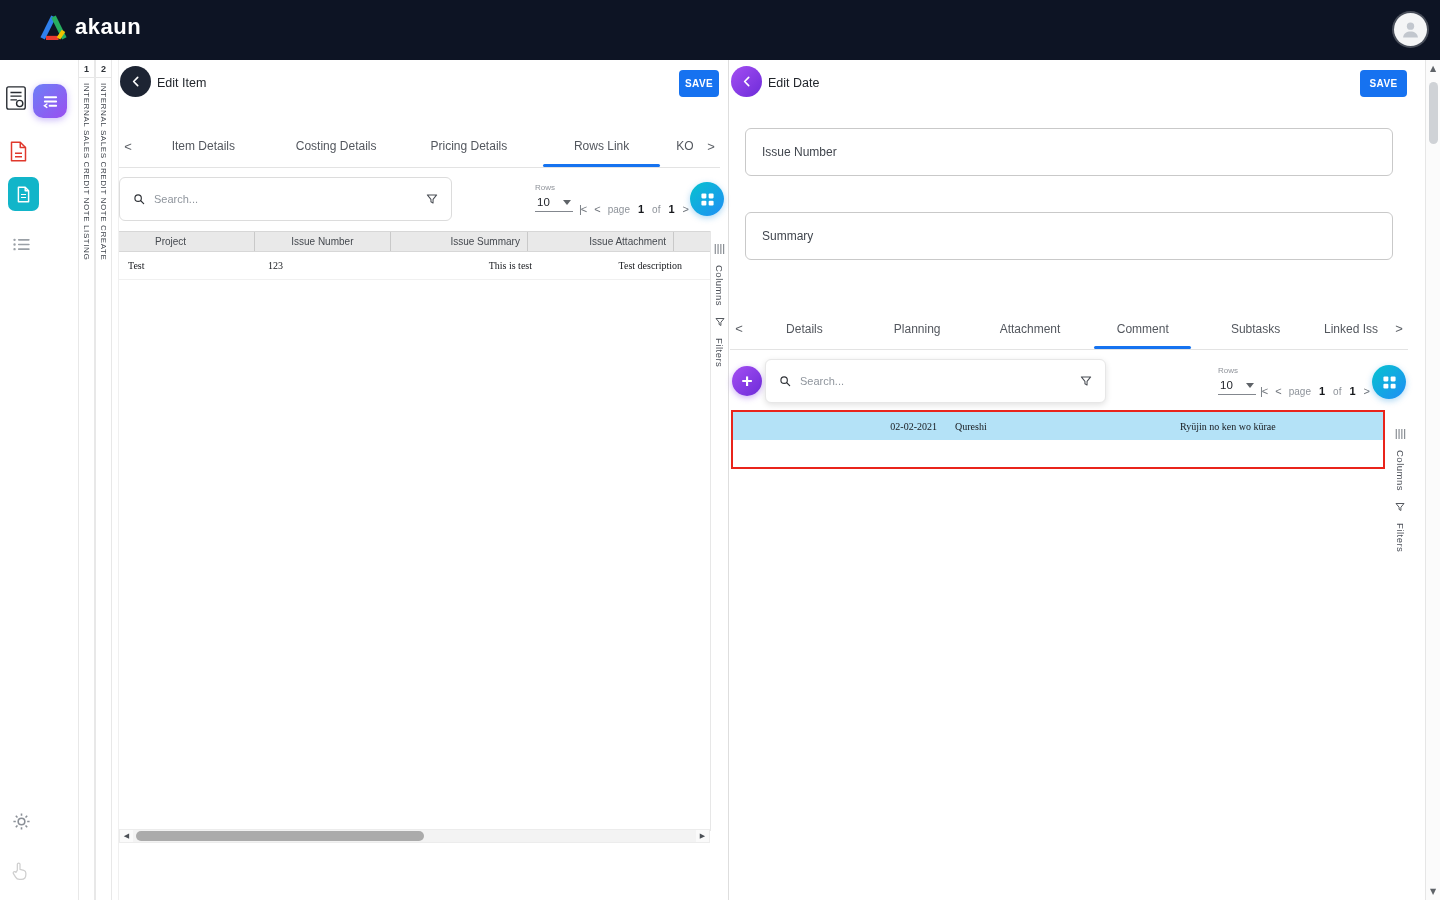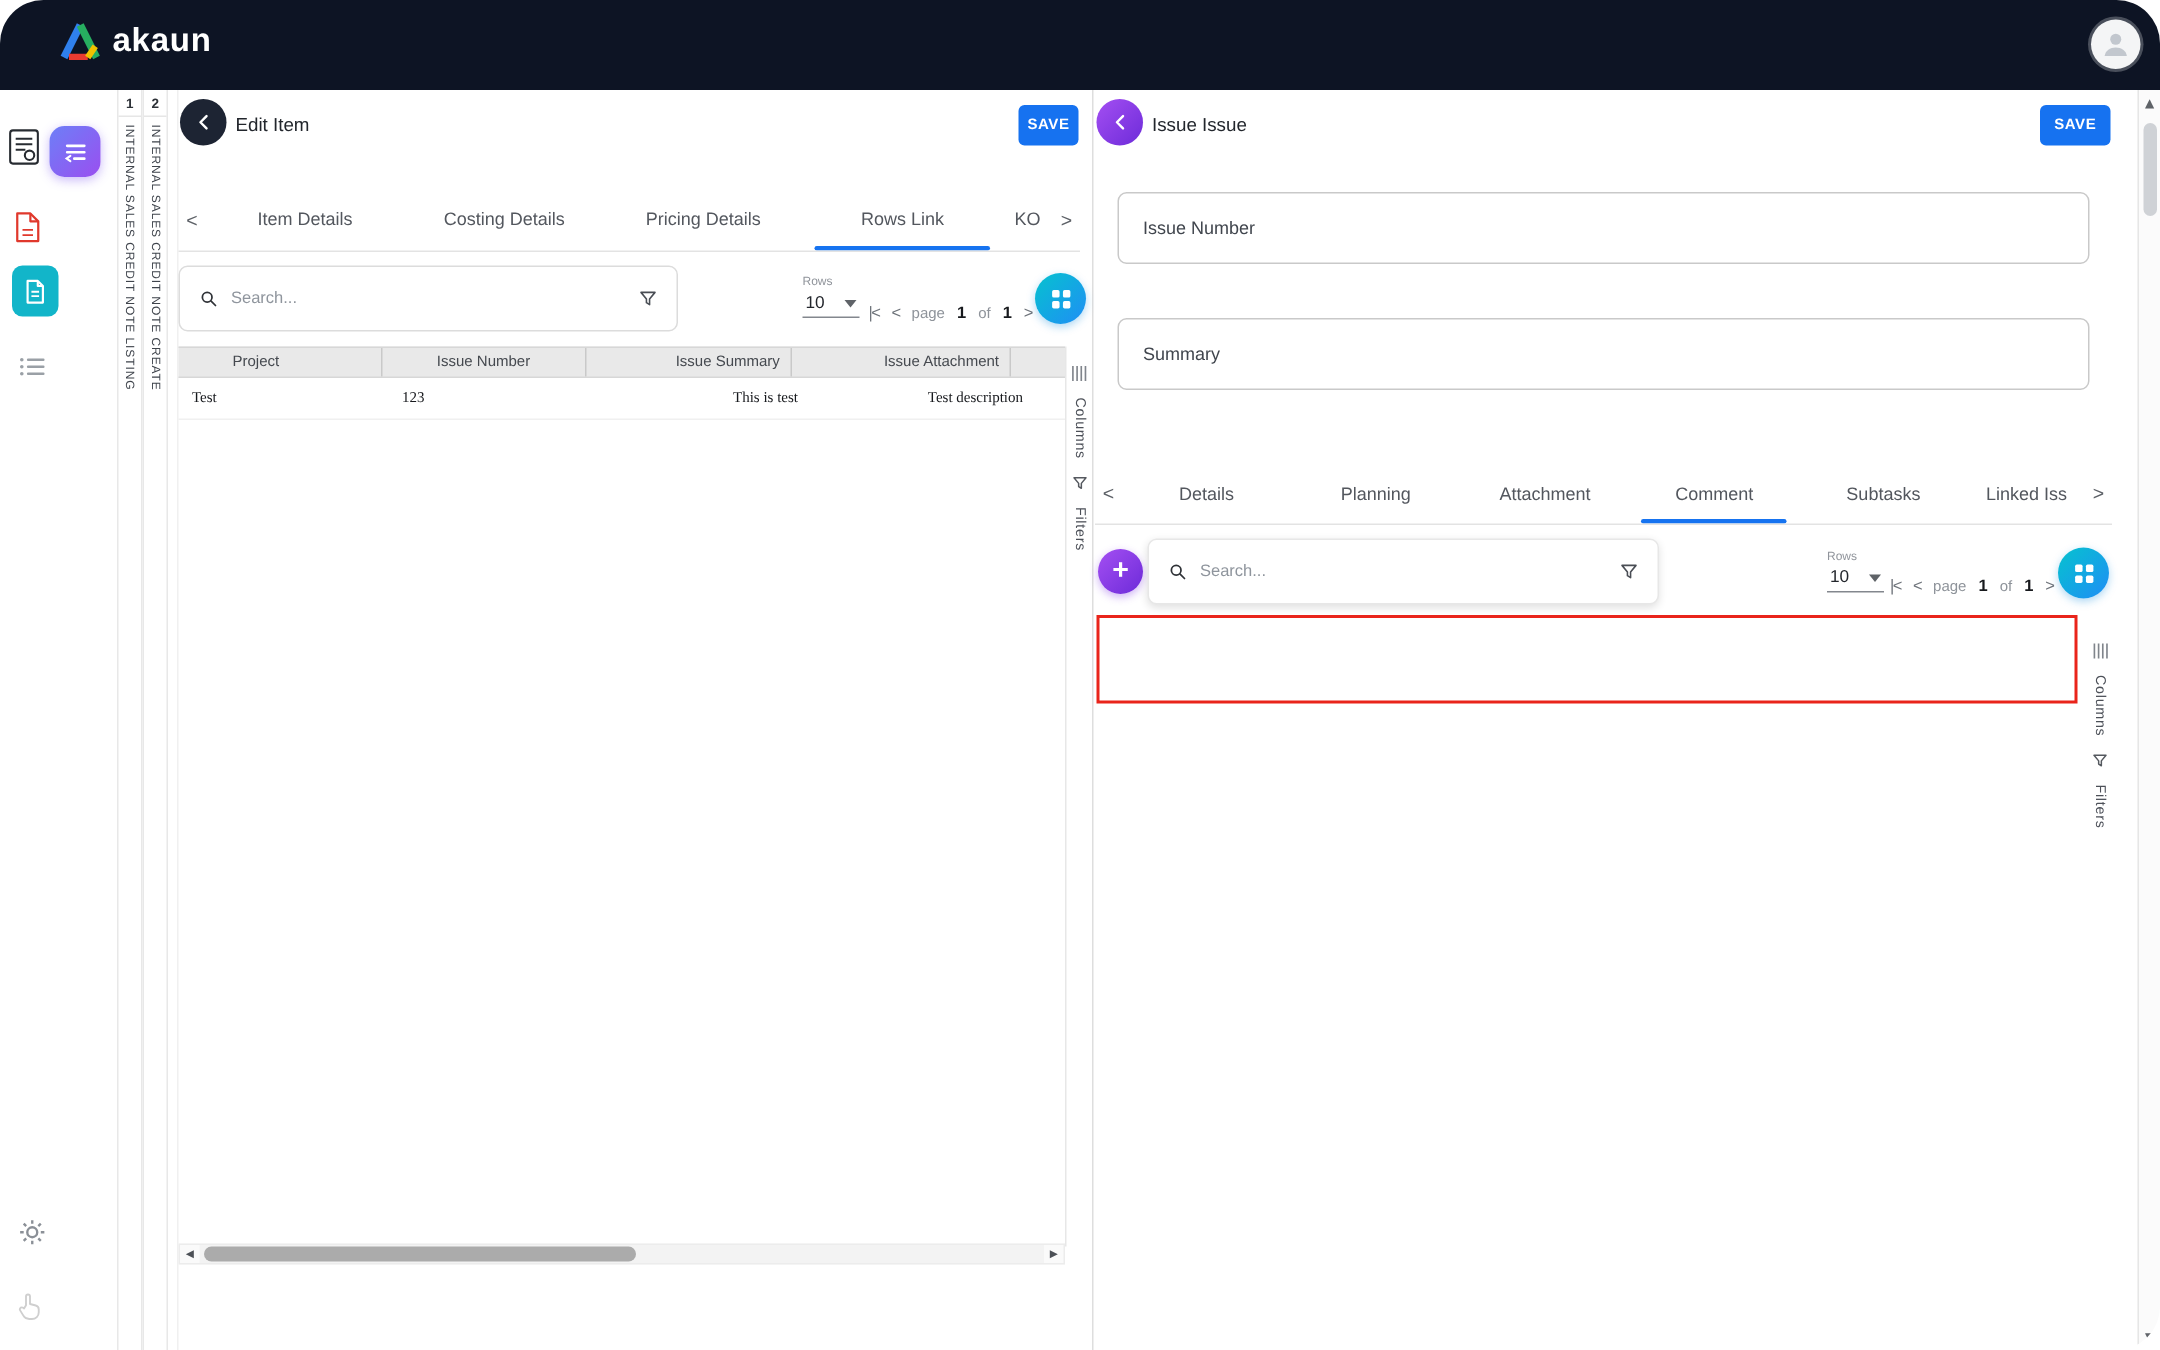--- a/index.html
+++ b/index.html
@@ -1,18 +1,18 @@
 <!DOCTYPE html>
 <html><head>
 <meta charset="utf-8">
 <style>
   * { margin:0; padding:0; box-sizing:border-box; }
   html,body { width:1440px; height:900px; overflow:hidden; }
   body { font-family:"Liberation Sans","DejaVu Sans",sans-serif; background:#fff; color:#23272f; }
-  .app { position:relative; width:1440px; height:900px; overflow:hidden;border-radius:29px; }
+  .app { position:relative; width:1440px; height:900px; overflow:hidden; }
 
   
   .topbar { position:absolute; top:0; left:0; width:1440px; height:60px; background:#0d1424; }
   .logo { position:absolute; left:40px; top:14px; display:flex; align-items:center; gap:8px; cursor:pointer; }
   .logo-text { color:#fff; font-size:22px; font-weight:bold; letter-spacing:.5px; }
   .avatar { position:absolute; right:13px; top:13px; width:33px; height:33px; border-radius:50%; background:#f4f5f6; display:flex; align-items:center; justify-content:center; box-shadow:0 0 0 2px rgba(255,255,255,.25); cursor:pointer; }
 
   
   .sidebar { position:absolute; top:60px; left:0; width:50px; height:840px; background:#fff; }
   .sb-item { position:absolute; cursor:pointer; display:flex; align-items:center; justify-content:center; }
@@ -330,21 +330,21 @@
   </section>
 
   <div class="panel-divider"></div>
 
   <section class="panel right-panel">
     <div class="back-btn back-purple">
       <svg viewBox="0 0 24 24" width="15" height="15" fill="none" stroke="#fff" stroke-width="2.6" stroke-linecap="round" stroke-linejoin="round">
           <path d="M15.5 5.5L9 12l6.5 6.5"></path>
         </svg>
     </div>
-    <div class="panel-title">Issue Issue</div>
+    <div class="panel-title">Edit Date</div>
     <button class="save-btn">SAVE</button>
 
     <div class="field field-1">
       <span class="flabel">Issue Number</span>
     </div>
     <div class="field field-2">
       <span class="flabel">Summary</span>
     </div>
 
     <div class="tabbar">
@@ -397,20 +397,25 @@
     <div class="grid-btn">
       <svg viewBox="0 0 16 16" width="15" height="15" fill="#fff">
           <rect x="1.5" y="1.5" width="5.3" height="5.3" rx="1.2"></rect>
           <rect x="9.2" y="1.5" width="5.3" height="5.3" rx="1.2"></rect>
           <rect x="1.5" y="9.2" width="5.3" height="5.3" rx="1.2"></rect>
           <rect x="9.2" y="9.2" width="5.3" height="5.3" rx="1.2"></rect>
         </svg>
     </div>
 
     <div class="annotation-box">
+      <div class="trow">
+        <span class="cell rp-c1">02-02-2021</span>
+        <span class="cell rp-c2">Qureshi</span>
+        <span class="cell rp-c3">Ryūjin no ken wo kūrae</span>
+      </div>
     </div>
 
     <div class="rail">
       <span class="icn">
         <svg viewBox="0 0 13 14" width="11" height="12" stroke="#80858c" stroke-width="1.3" fill="none">
             <path d="M1.5 1v12M4.8 1v12M8.1 1v12M11.4 1v12"></path>
           </svg>
       </span>
       <span class="rail-label">Columns</span>
       <span class="icn">

